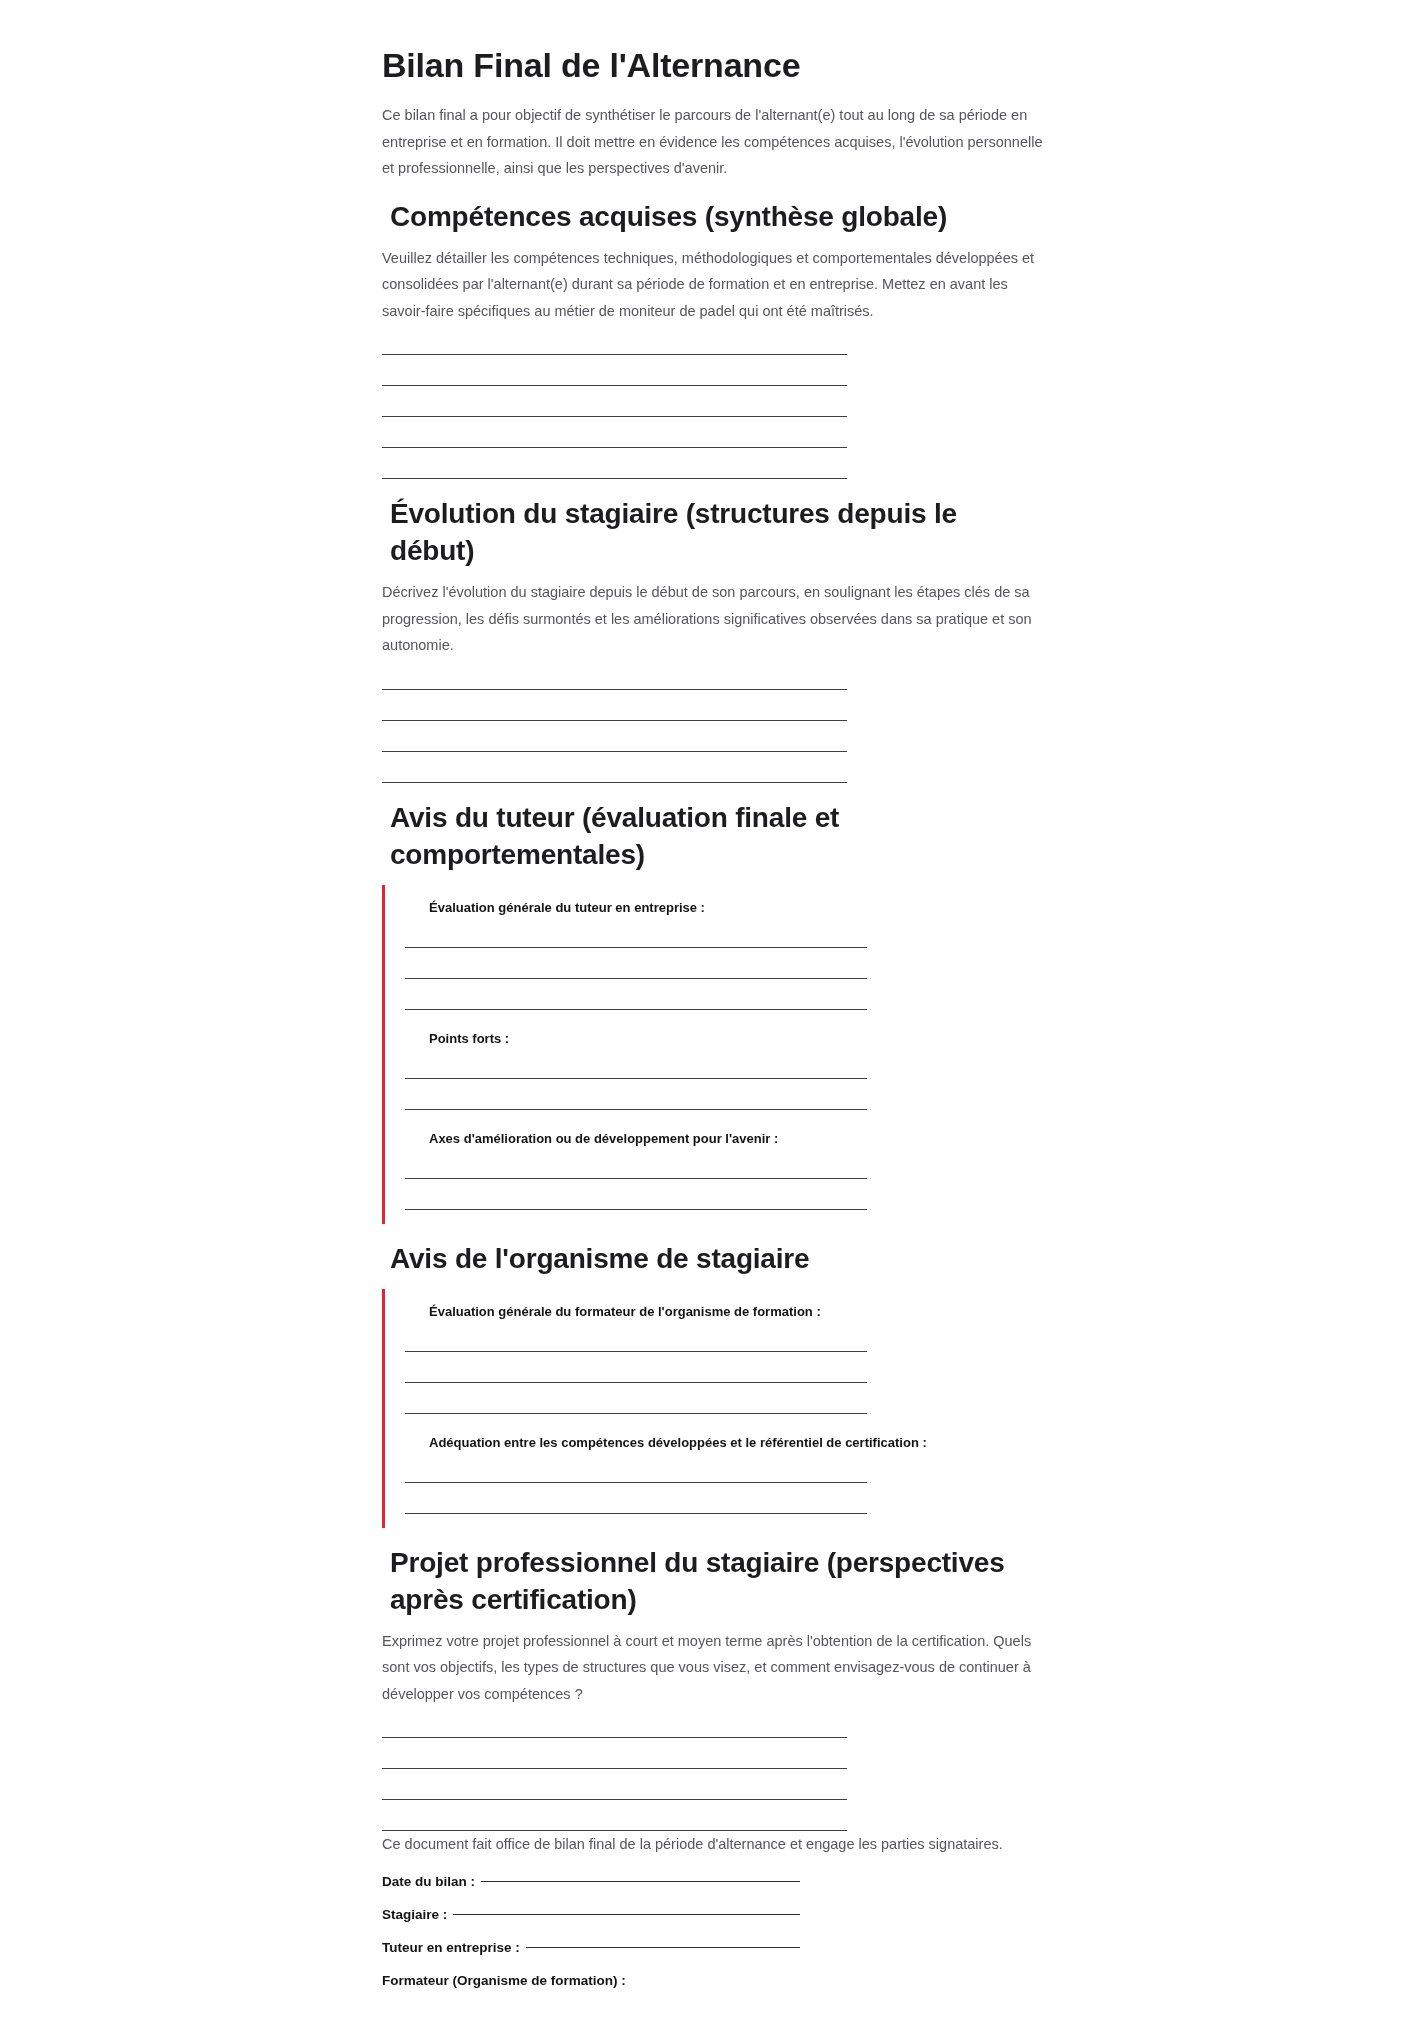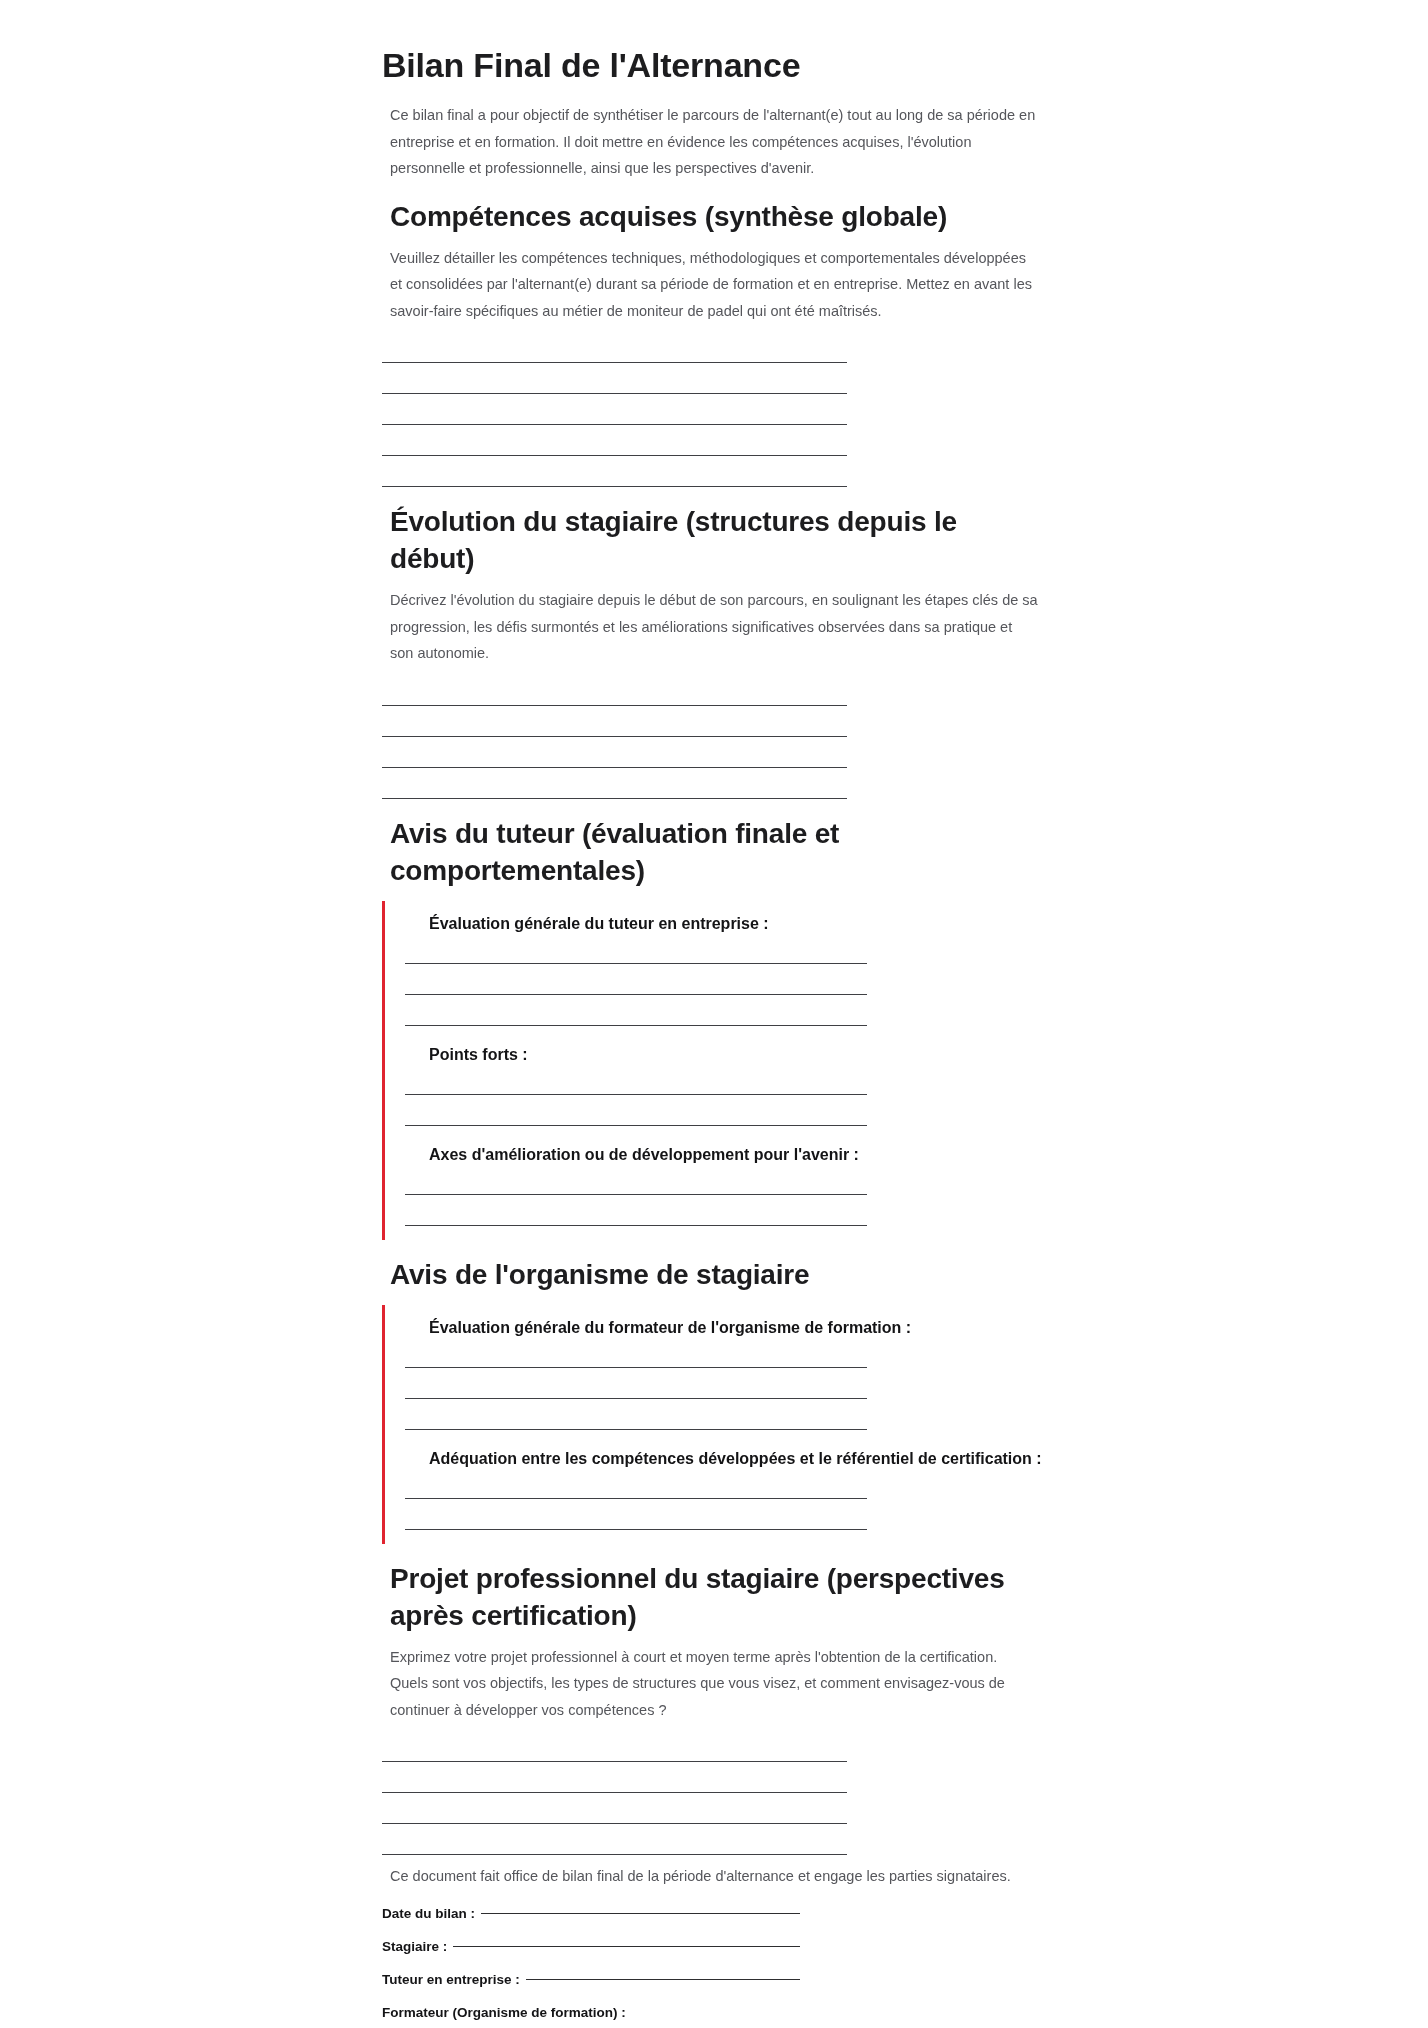--- a/index.html
+++ b/index.html
@@ -20,21 +20,21 @@
     line-height: 42px;
     font-weight: 700;
     letter-spacing: -0.2px;
     color: #1d1d1f;
     margin: 16px 0 16px;
   }
   p.desc {
     font-size: 14.5px;
     line-height: 26.5px;
     color: #55565b;
-    margin: 8px;
+    margin: 0;
   }
   h2.sec-heading {
     font-size: 28px;
     line-height: 37px;
     font-weight: 700;
     letter-spacing: -0.2px;
     color: #1d1d1f;
     margin: 16px 8px 10px;
   }
   .lines-group { margin: 0 0 0; }
@@ -43,21 +43,21 @@
     width: 465px;
     border-bottom: 1.6px solid #3f4044;
   }
   .callout {
     border-left: 3px solid #e02430;
     padding: 12px 0 14px 20px;
     margin: 12px 0 0;
   }
   .callout .blank-line { width: 462px; }
   .field-label {
-    font-size: 16px;
+    font-size: 13px;
     line-height: 18px;
     font-weight: 700;
     color: #141416;
     margin: 20px 0 0;
     padding-left: 24px;
   }
   .field-label.first { margin-top: 2px; }
   .sig-group { margin-top: 8px; }
   .sig-row {
     display: flex;

